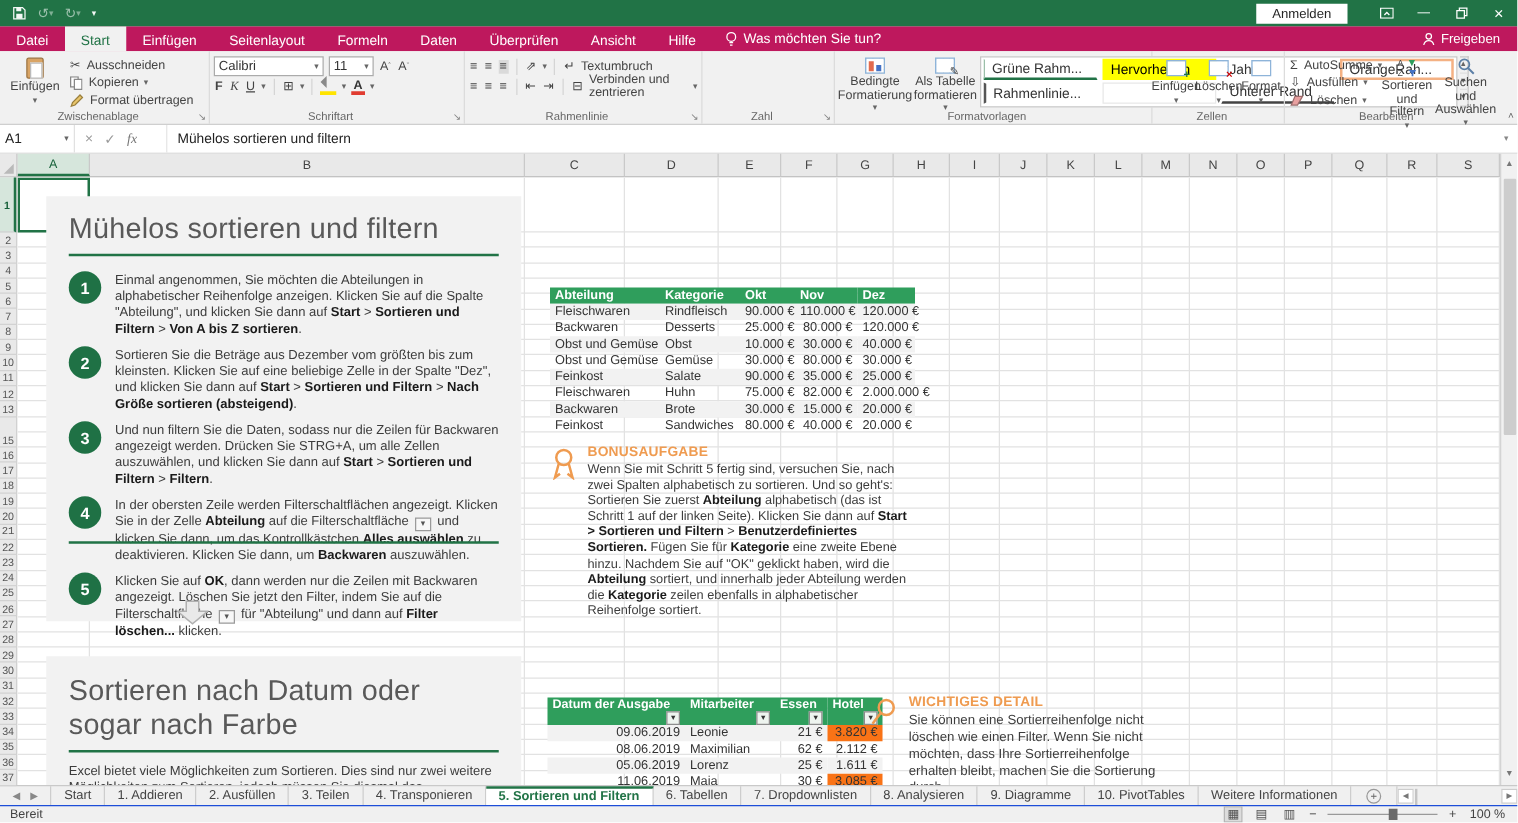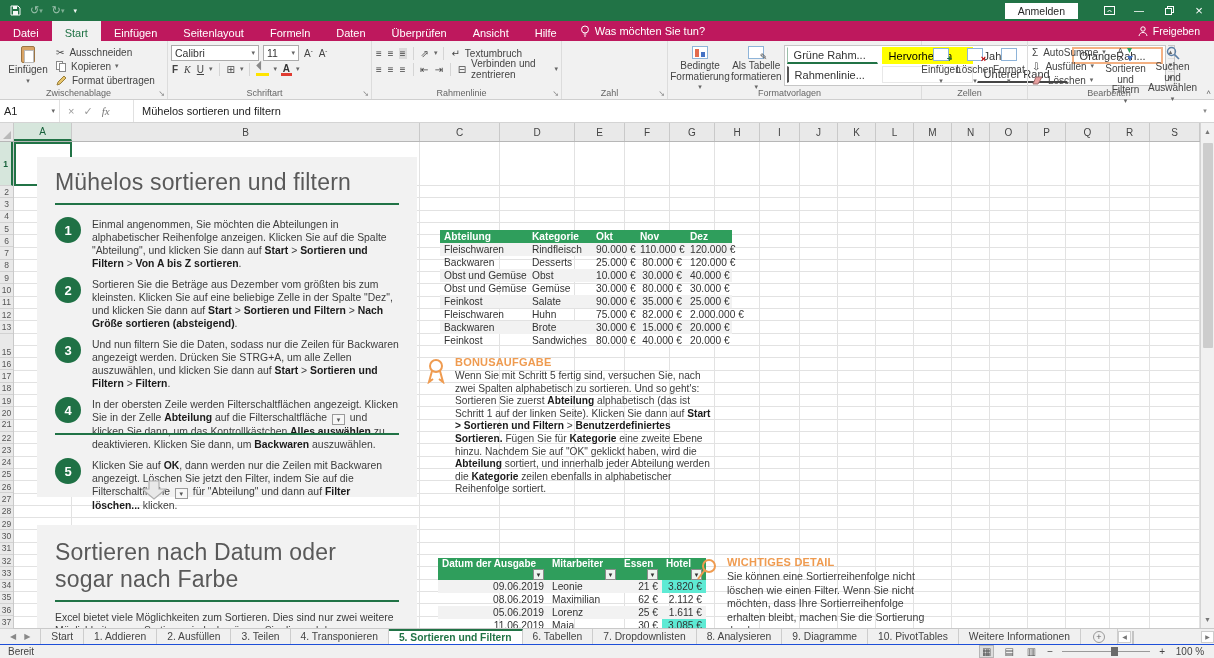--- a/index.html
+++ b/index.html
@@ -95,21 +95,21 @@
 .cta1{background:#dbdbdb;border:1px solid #a6a6a6;padding:6px 12px;font-size:10.5px;color:#333;white-space:nowrap}
 .cta2{background:#fff;border:1px solid #217346;padding:6px 11px;font-size:10.5px;color:#217346;margin-left:auto;white-space:nowrap}
 .arrowdn{position:absolute;left:104px;bottom:-3px}
 .para{font-size:10.4px;line-height:13px;color:#3c3c3c;margin-top:9px}
 
 .xtab{position:absolute;z-index:2;border-collapse:collapse;table-layout:fixed;font-size:10.2px}
 .xtab td,.xtab th{padding:0 4px;height:13px;white-space:nowrap;overflow:visible;font-weight:normal;text-align:left}
 .xtab thead th{background:#2f9e5c;color:#fff;font-weight:bold}
 .xtab tbody tr:nth-child(odd){background:#f2f2f2}
 .num{text-align:right!important}
-.hl{background:#5eead4}
+.hl{background:#f97316}
 .t2 thead th{font-size:10px}
 .fbtn{float:right;width:11px;height:11px;background:#eef4ef;border:1px solid #8c8c8c;color:#333;font-size:6px;line-height:10px;text-align:center;margin-left:2px}
 .callout{position:absolute;z-index:2;display:flex;gap:8px}
 .co-ic{flex:0 0 22px;padding-top:2px}
 .co-h{color:#ef9b50;font-weight:bold;font-size:11px;letter-spacing:.2px}
 .co-t{font-size:10.2px;line-height:12.6px;color:#3c3c3c;margin-top:2px}
 
 .vscroll{position:absolute;right:0;top:0;width:14px;height:505px;background:#f1f1f1;border-left:1px solid #d4d4d4;display:flex;flex-direction:column;align-items:center}
 .vsbtn{height:17px;width:14px;display:flex;align-items:center;justify-content:center;font-size:7px;color:#777}
 .vthumb{width:10px;height:205px;background:#cdcdcd;border-radius:1px;margin-top:3px}
@@ -655,21 +655,21 @@
             <tr>
               <td>Feinkost</td>
               <td>Sandwiches</td>
               <td class="num">80.000 €</td>
               <td class="num">40.000 €</td>
               <td class="num">20.000 €</td>
             </tr>
           </tbody>
         </table>
 
-      <div class="callout" style="left:411px;top:214px;width:294px">
+      <div class="callout" style="left:426px;top:214px;width:294px">
         <span class="co-ic">
             <svg width="22" height="26" viewBox="0 0 22 26">
               <circle cx="11" cy="8" r="6" fill="none" stroke="#ef9b50" stroke-width="2"></circle>
               <path d="M7 13 4 24l4-3M15 13l3 11-4-3" fill="none" stroke="#ef9b50" stroke-width="2"></path>
             </svg>
           </span>
         <div>
           <div class="co-h">BONUSAUFGABE</div>
           <div class="co-t" id="bonustext"><span>Wenn Sie mit Schritt 5 fertig sind, versuchen Sie, nach zwei Spalten alphabetisch zu sortieren. Und so geht's: Sortieren Sie zuerst </span><b>Abteilung</b><span> alphabetisch (das ist Schritt 1 auf der linken Seite). Klicken Sie dann auf </span><b>Start &gt; Sortieren und Filtern</b><span> &gt; </span><b>Benutzerdefiniertes Sortieren.</b><span> Fügen Sie für </span><b>Kategorie</b><span> eine zweite Ebene hinzu. Nachdem Sie auf "OK" geklickt haben, wird die </span><b>Abteilung</b><span> sortiert, und innerhalb jeder Abteilung werden die </span><b>Kategorie</b><span> zeilen ebenfalls in alphabetischer Reihenfolge sortiert.</span></div>
         </div>

